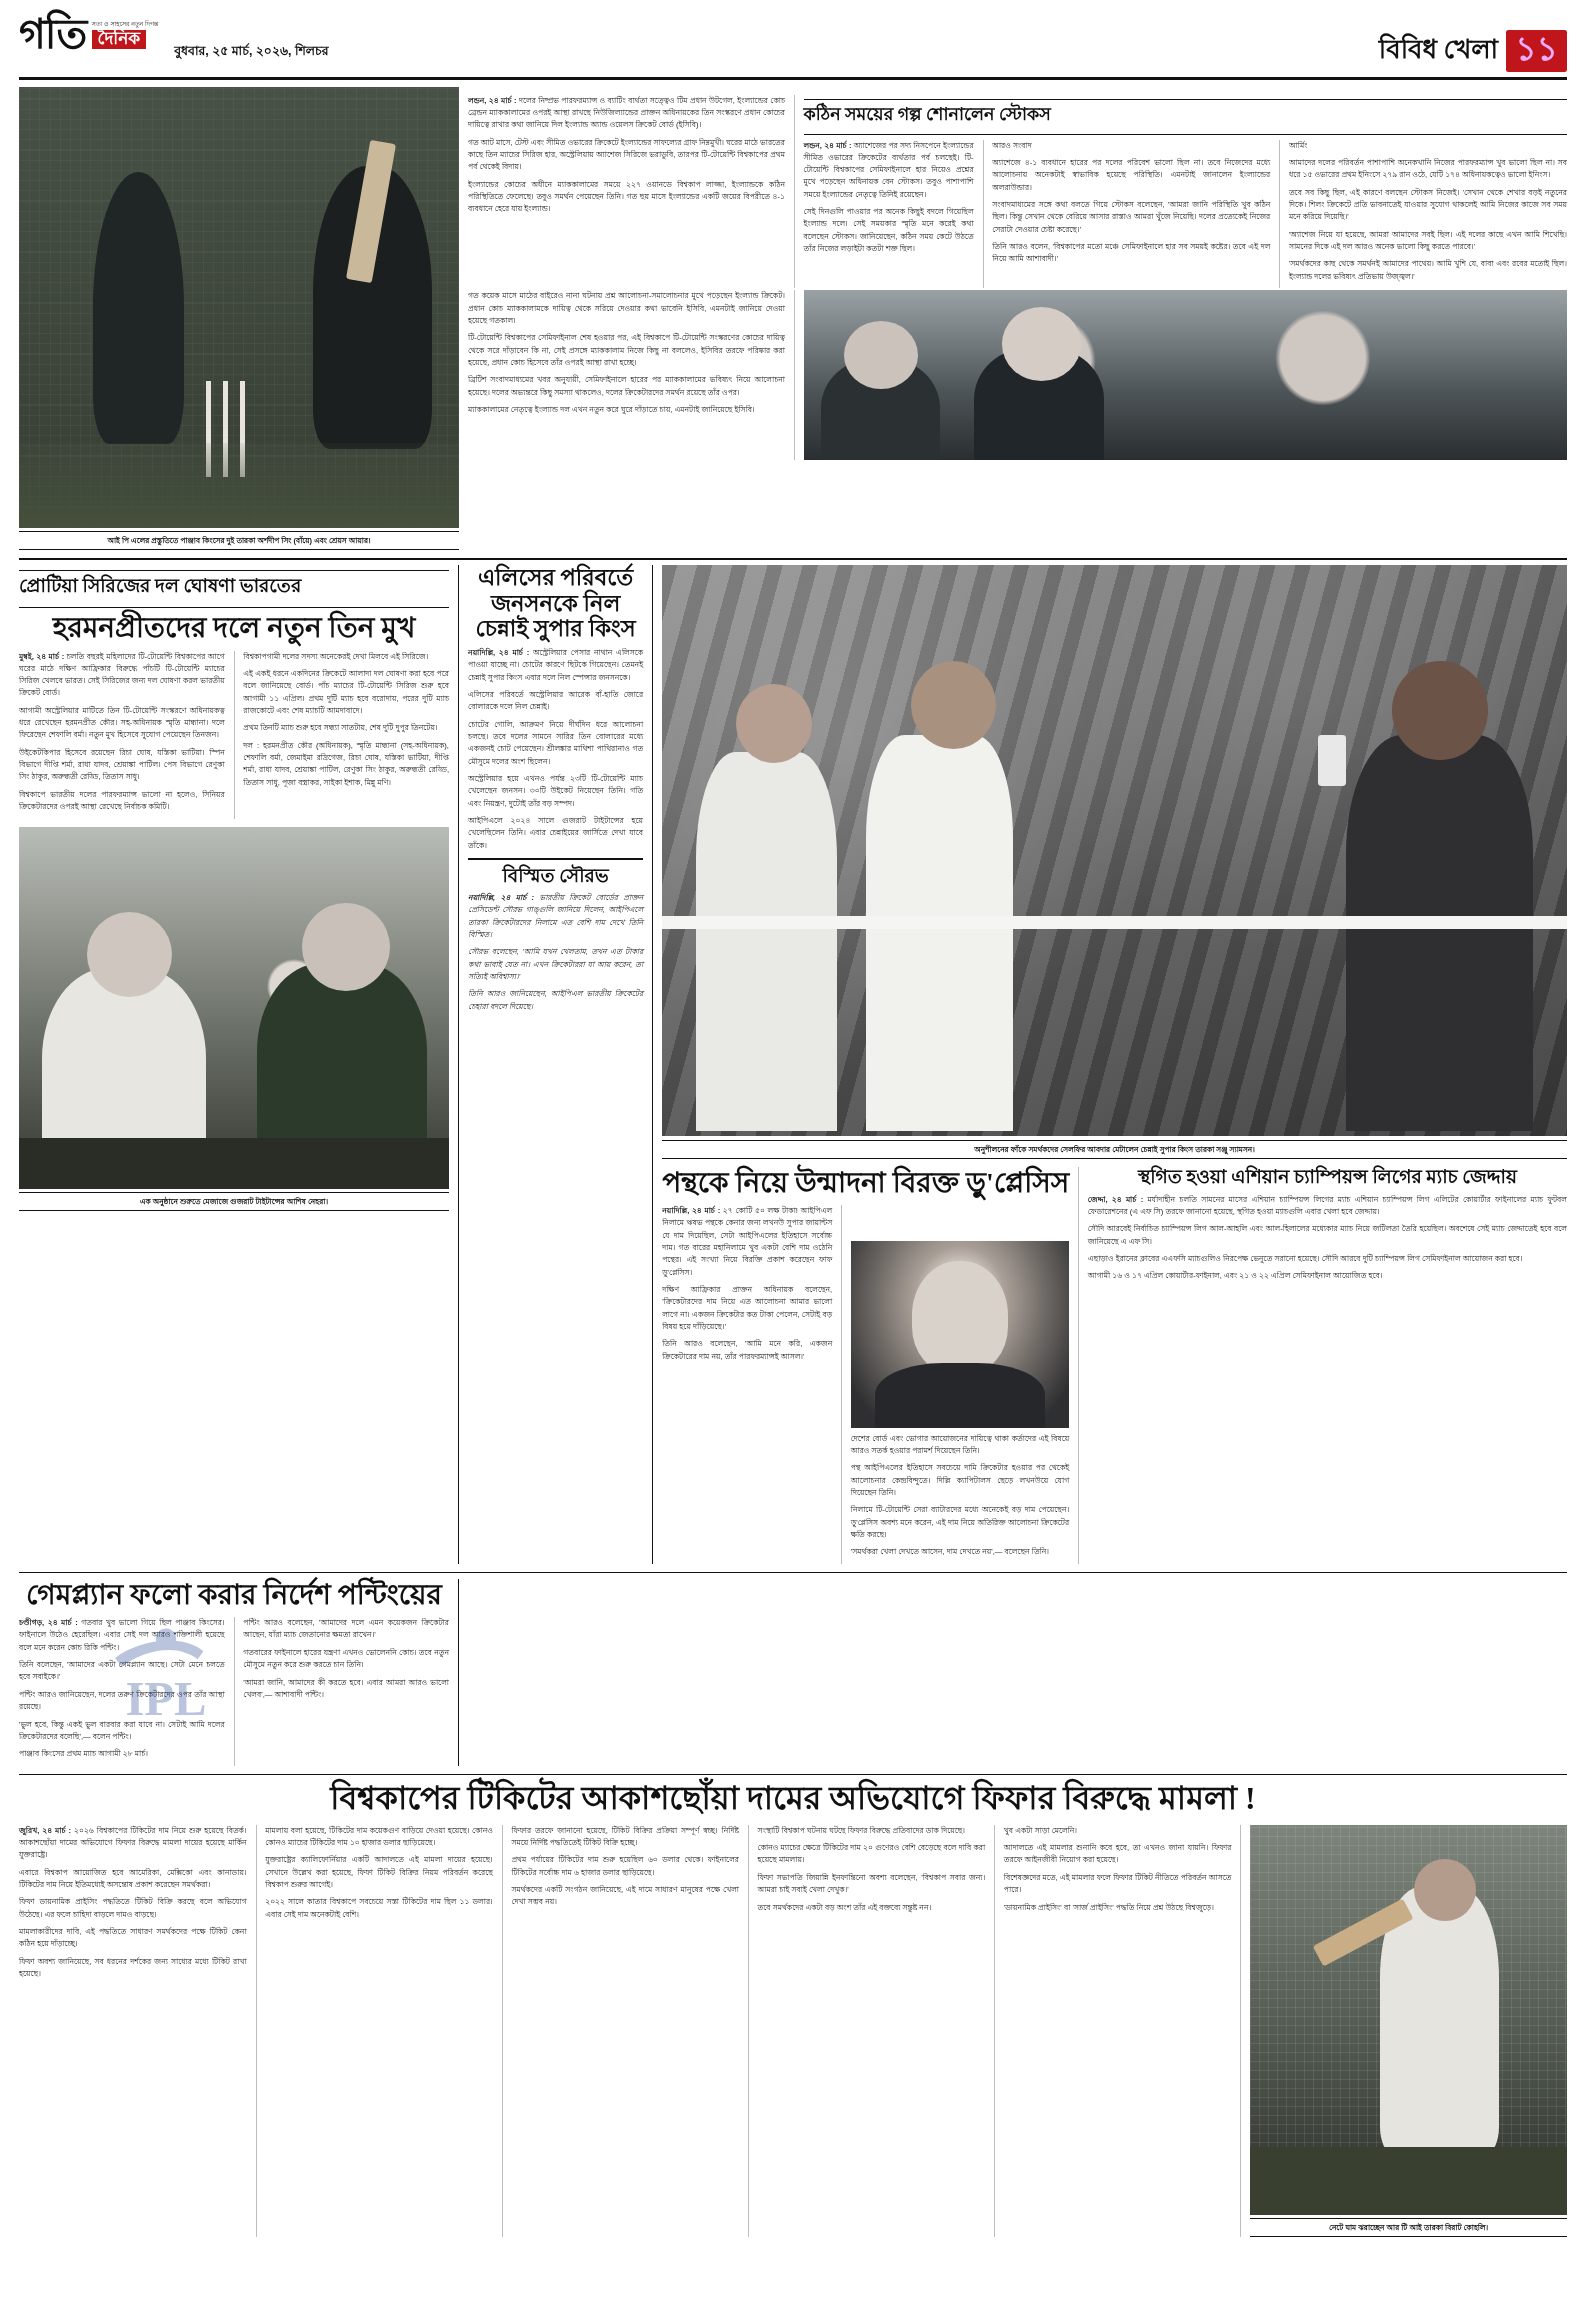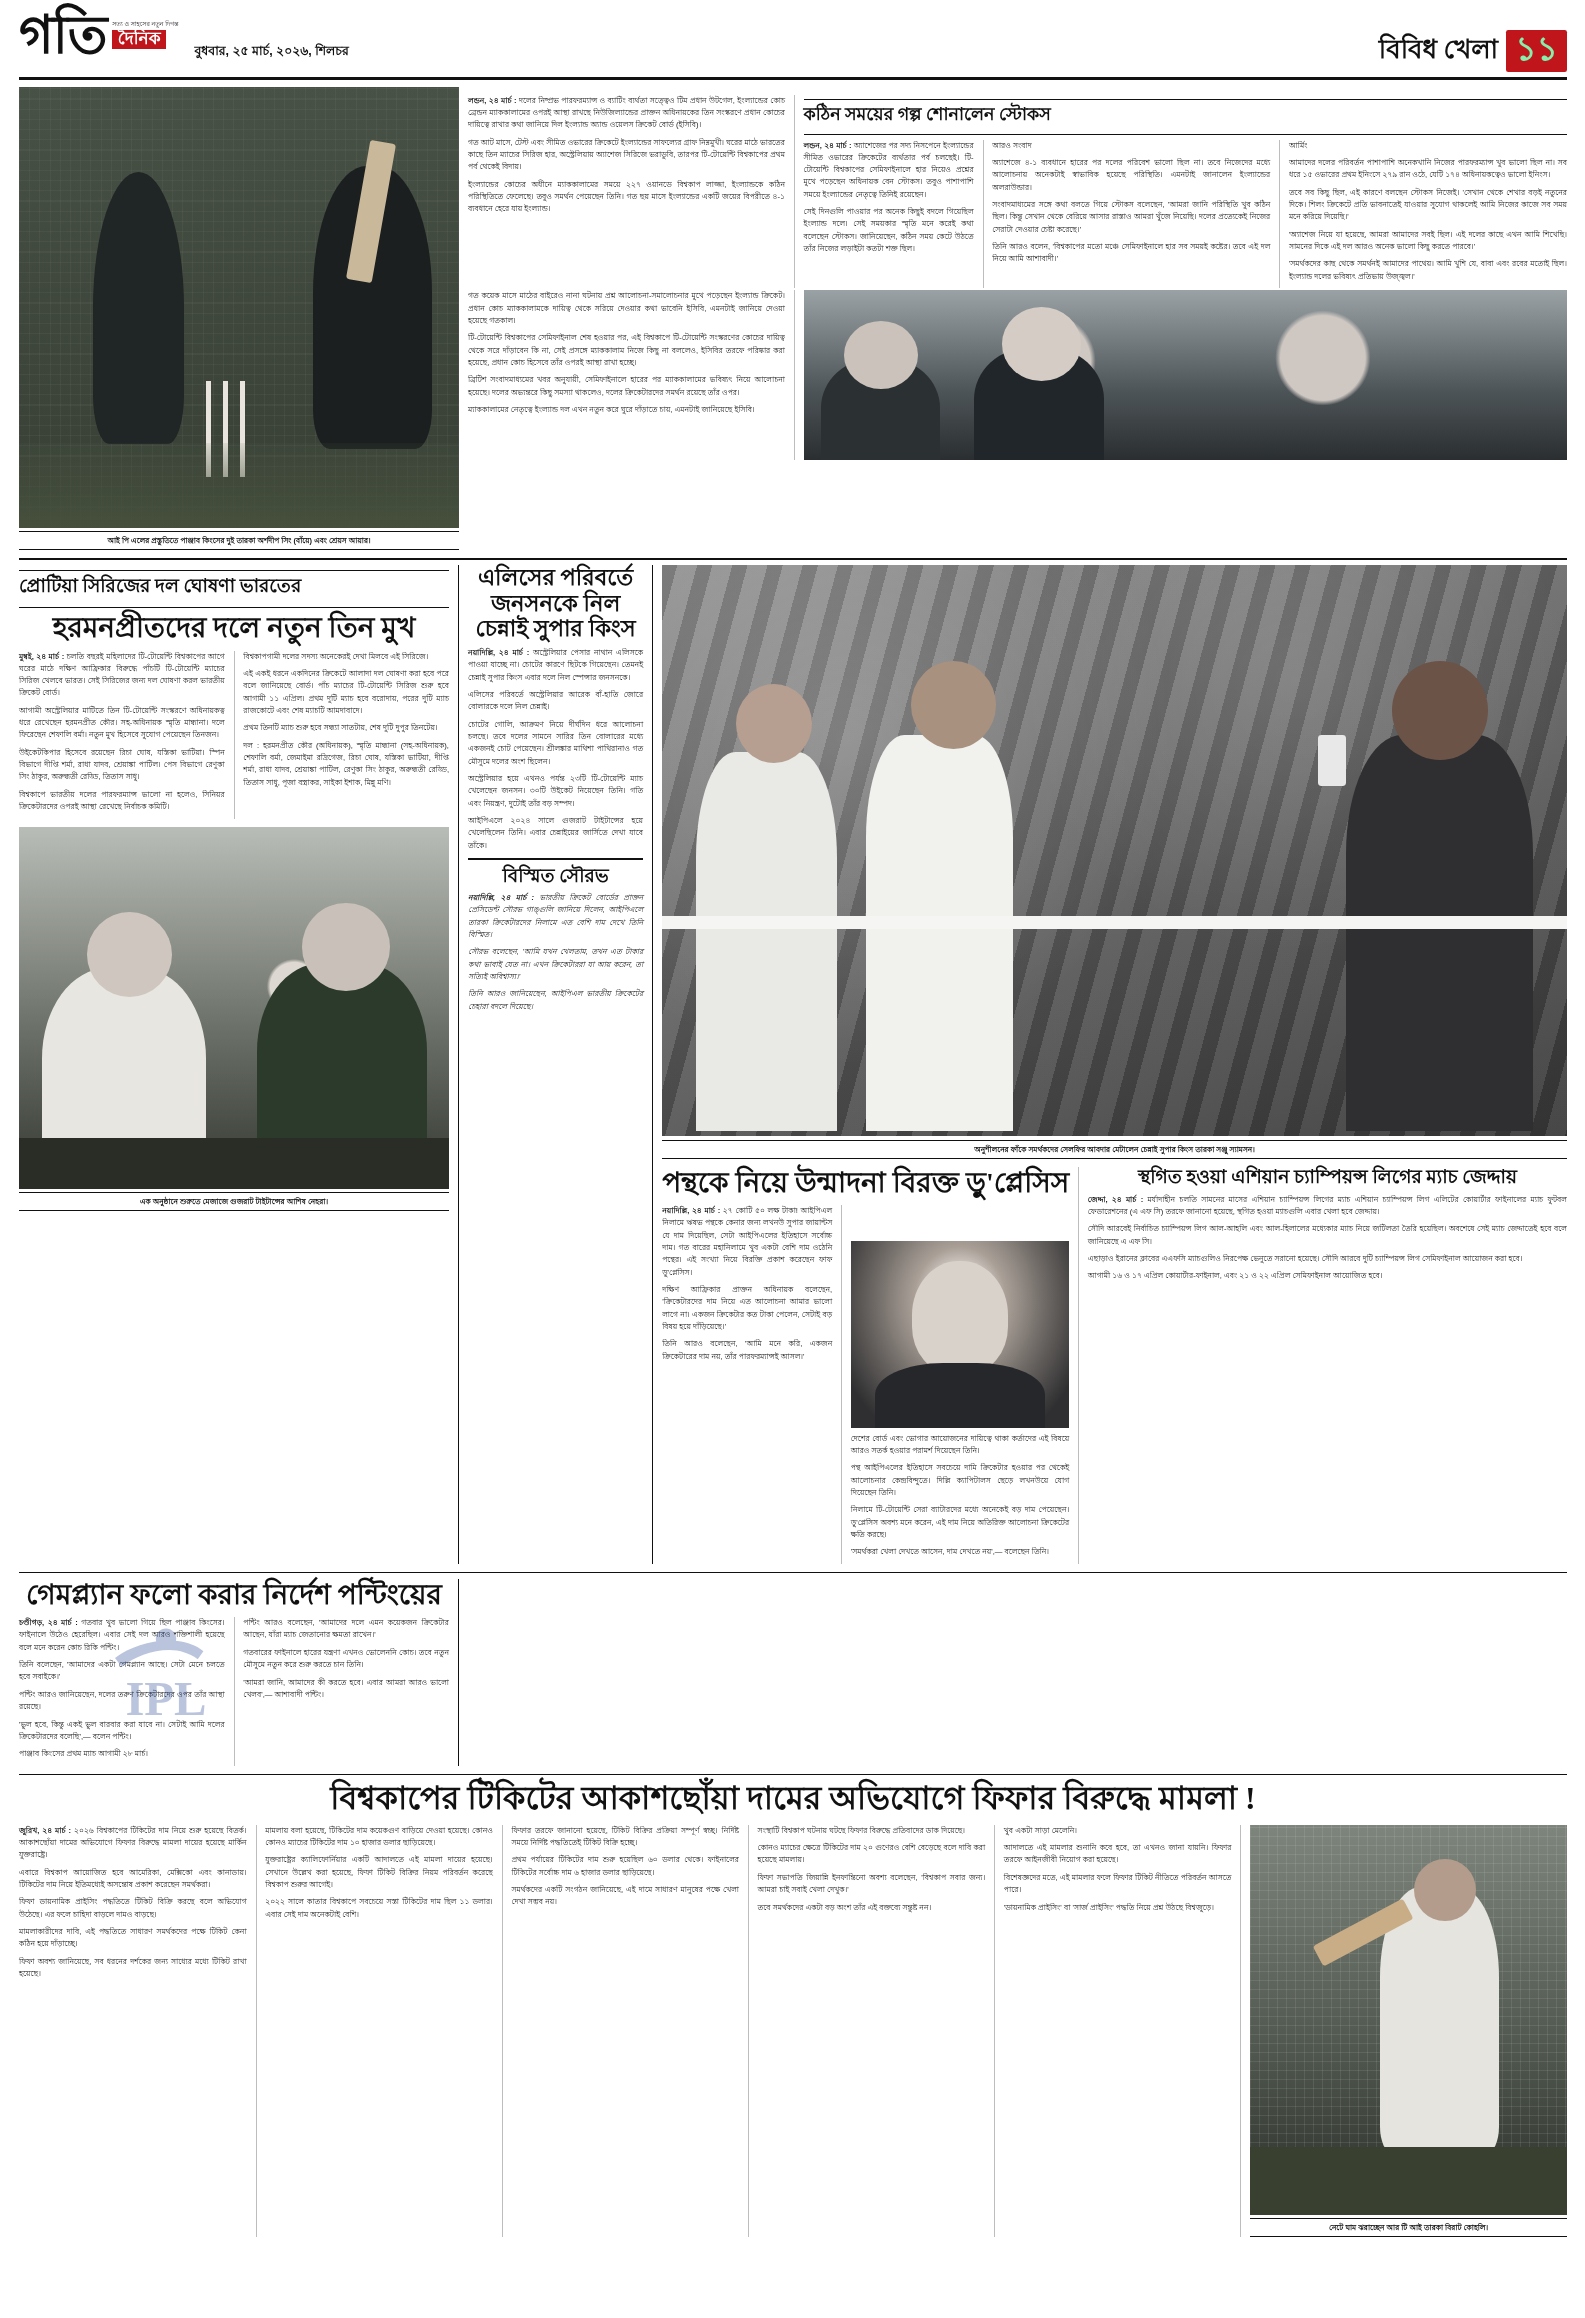--- a/index.html
+++ b/index.html
@@ -22,22 +22,22 @@
   .masthead {
     display:flex;
     align-items:flex-start;
     justify-content:space-between;
     border-bottom: 3.4px solid #111;
     padding-bottom: 3.4px;
   }
   .mast-left { display:flex; align-items:flex-start; gap:10.2px; }
   .logo-box { display:flex; align-items:flex-start; }
   .logo-main {
-    font-family:Liberation Mono, monospace;
-    font-size: 53px;
+    font-family:Liberation Serif, serif;
+    font-size: 41px;
     font-weight:bold;
     line-height:0.86;
     letter-spacing:-1.1px;
   }
   .logo-sub {
     margin-left:5.7px;
     padding-top:3.4px;
   }
   .logo-sub .tiny {
     font-size: 6.2px;
@@ -64,21 +64,21 @@
   }
   .mast-right { display:flex; align-items:center; gap:8px; padding-top:12.4px; }
   .section-name {
     font-family:"Liberation Serif", serif;
     font-size:26px;
     font-weight:bold;
     letter-spacing:0px;
   }
   .page-num {
     background:#c0151b;
-    color:#86efac;
+    color:#f0abfc;
     font-family:"Liberation Serif", serif;
     font-size:33px;
     font-weight:bold;
     line-height:1;
     padding:2.3px 9px 6.8px 9px;
     border-radius:2.3px;
   }
   .rule-med { height:2.3px; background:#111; margin:5.7px 0; }
   .vrule { width:1.1px; background:#111; align-self:stretch; }
 

